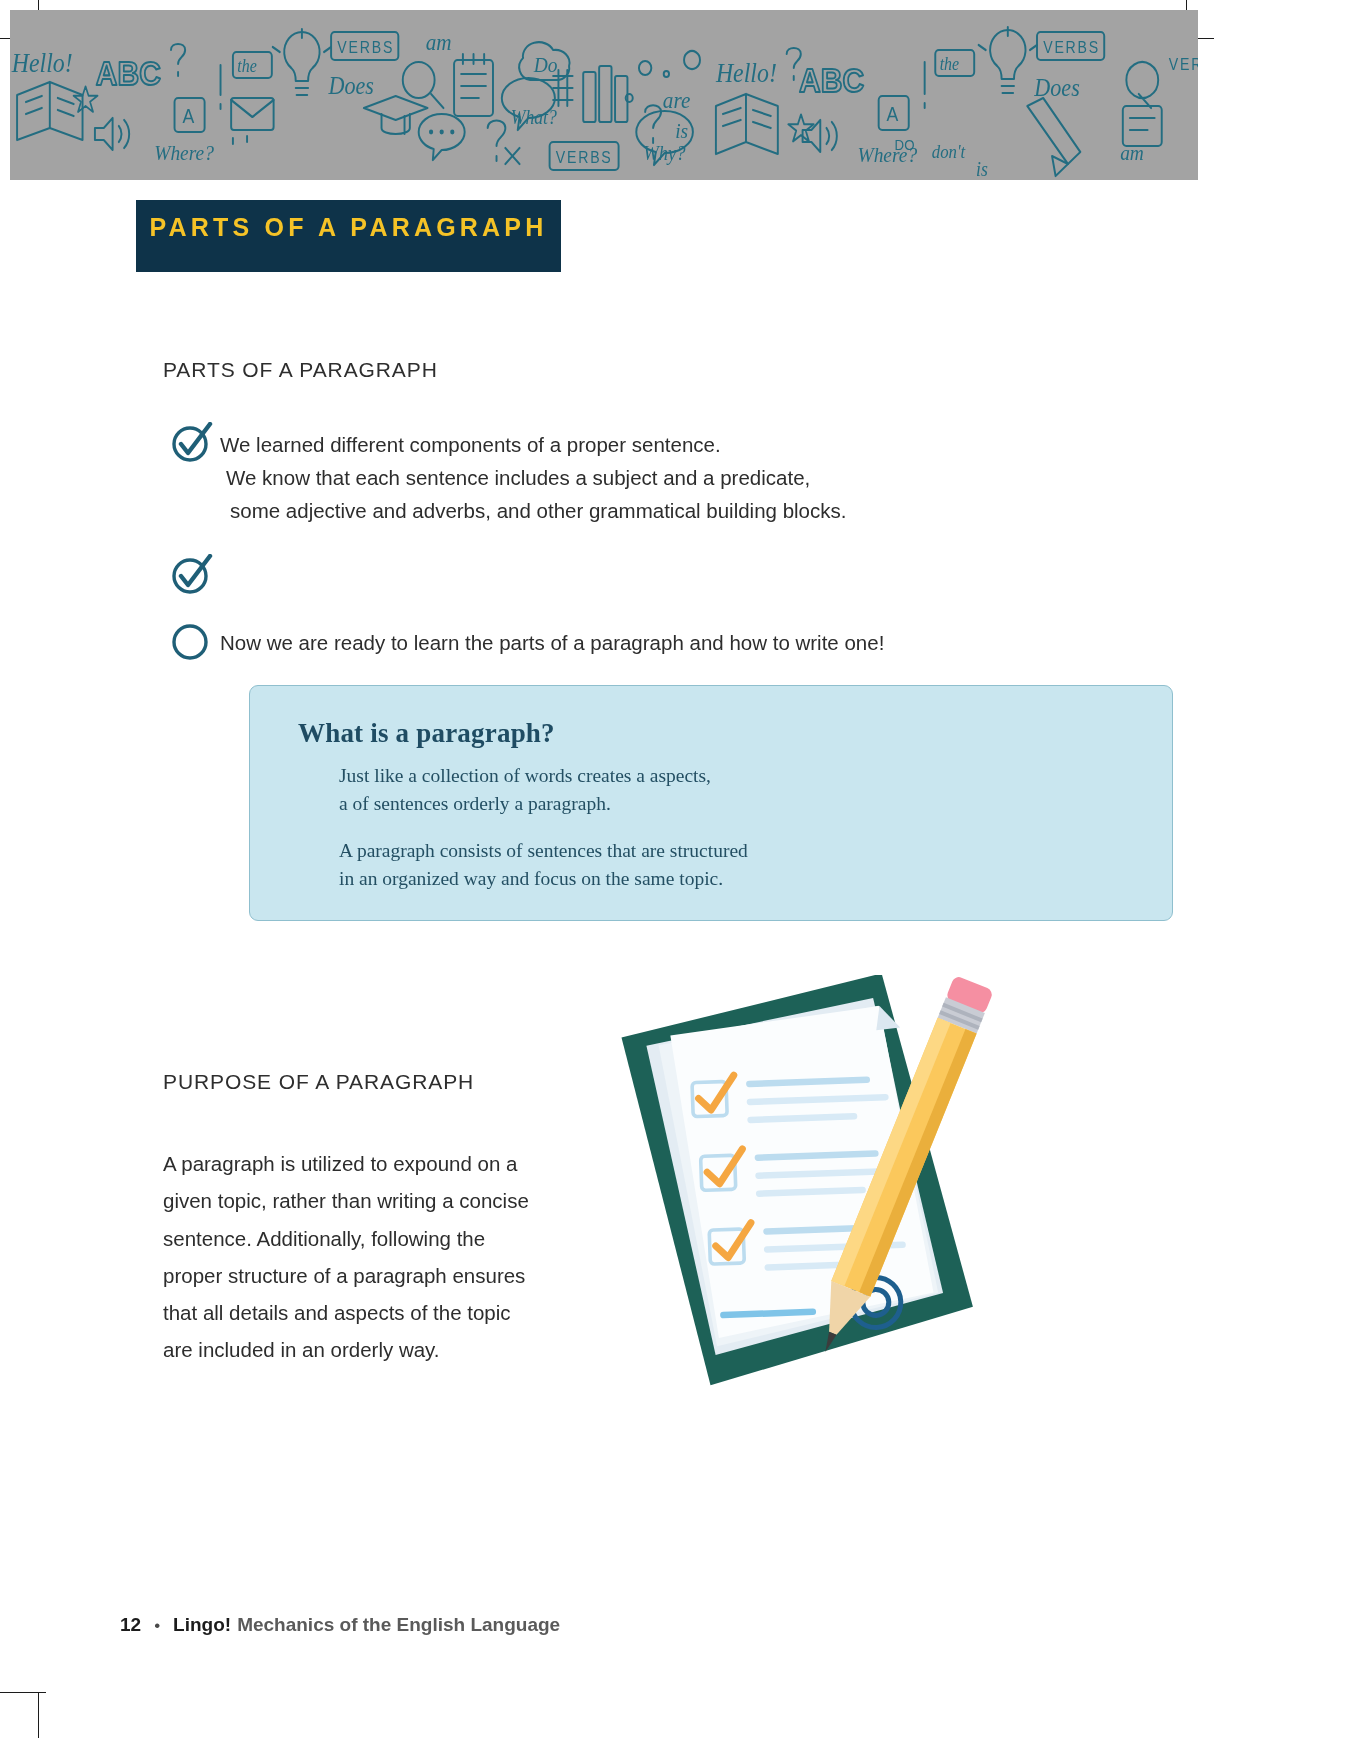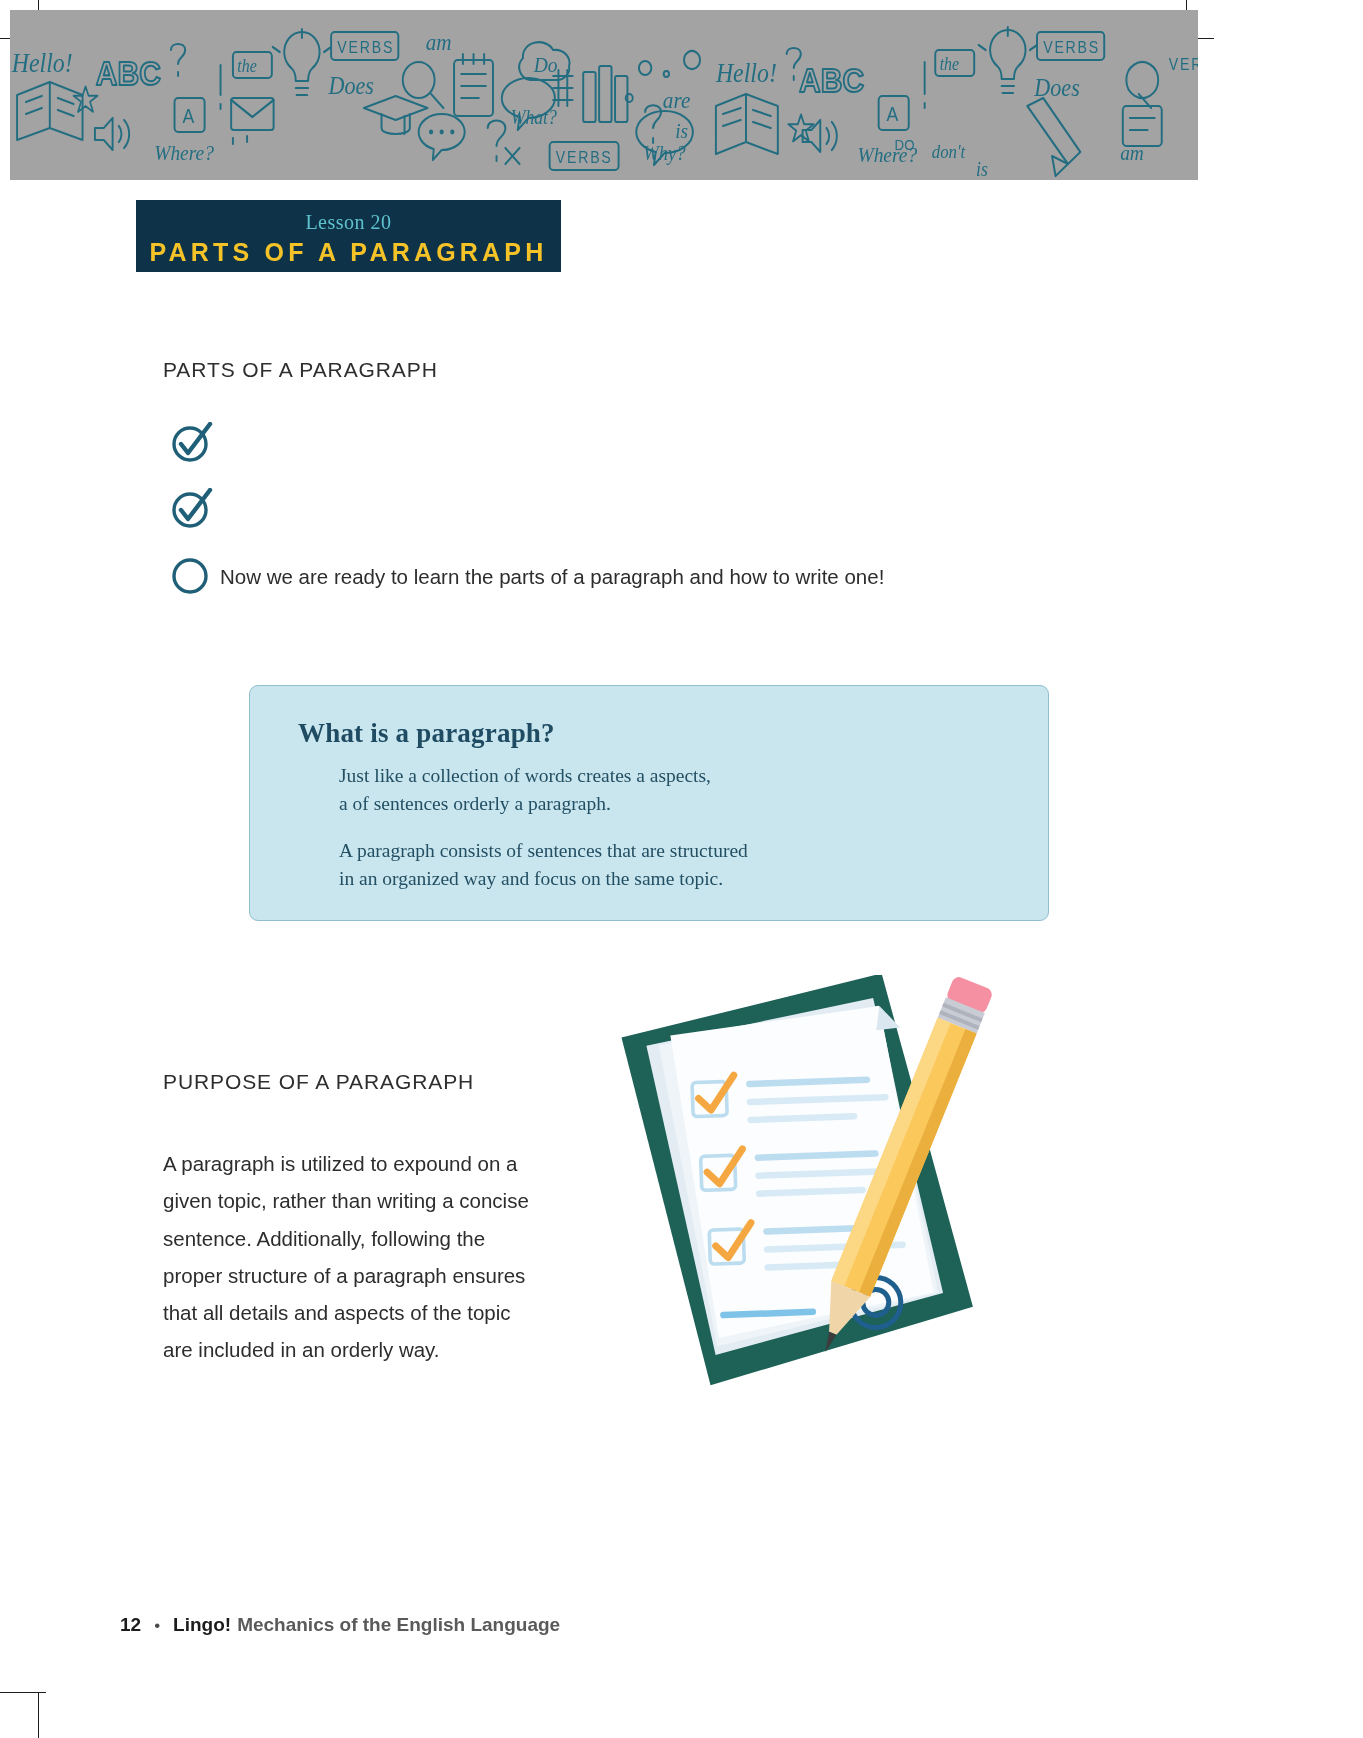--- a/index.html
+++ b/index.html
@@ -109,21 +109,21 @@
     line-height: 1.62;
   }
   .check-text .l2 { padding-left: 6px; display: block; }
   .check-text .l3 { padding-left: 10px; display: block; }
 
   
   .callout {
     position: absolute;
     left: 249px;
     top: 685px;
-    width: 800px;
+    width: 924px;
     height: 236px;
     background: #c9e6ef;
     border: 1.5px solid #8fbfce;
     border-radius: 9px;
     box-sizing: border-box;
   }
   .callout-title {
     position: absolute;
     left: 48px;
     top: 32px;
@@ -331,34 +331,38 @@
       <path d="M1262 70 a18 18 0 1 1 0 0.1 M1276 84 l14 14"></path>
       <text x="1255" y="150" font-family="Liberation Serif, serif" font-size="22" font-style="italic" fill="#1d6b80" stroke="none">am</text>
       <rect x="1258" y="96" width="44" height="40" rx="4"></rect>
       <path d="M1266 108 l28 0 M1266 120 l20 0"></path>
       <text x="1310" y="60" font-family="Liberation Sans, sans-serif" font-size="16" letter-spacing="2" fill="#1d6b80" stroke="none">VERB</text>
     </g>
   </svg>
 </div>
 
 <div class="title-block">
-  <div class="lesson-no">Lesson 20</div>
   <div class="lesson-title">PARTS OF A PARAGRAPH</div>
 </div>
 
 <div class="section-head" id="sec-parts">PARTS OF A PARAGRAPH</div>
 
 <div class="checklist">
 
   <div class="check-item">
     <span class="check-icon">
       <svg viewBox="0 0 44 42" width="44" height="42">
         <circle cx="20" cy="22" r="16" fill="none" stroke="#1f5f77" stroke-width="3.4"></circle>
         <path d="M11 22 L18 31 L40 2" fill="none" stroke="#1f5f77" stroke-width="4.4" stroke-linecap="round" stroke-linejoin="round"></path>
       </svg>
+    </span>
+    <span class="check-text">
+      <span>We learned different components of a proper sentence.</span>
+      <span class="l2">We know that each sentence includes a subject and a predicate,</span>
+      <span class="l3">some adjective and adverbs, and other grammatical building blocks.</span>
     </span>
   </div>
 
   <div class="check-item" style="margin-top:32px;">
     <span class="check-icon">
       <svg viewBox="0 0 44 42" width="44" height="42">
         <circle cx="20" cy="22" r="16" fill="none" stroke="#1f5f77" stroke-width="3.4"></circle>
         <path d="M11 22 L18 31 L40 2" fill="none" stroke="#1f5f77" stroke-width="4.4" stroke-linecap="round" stroke-linejoin="round"></path>
       </svg>
     </span>

